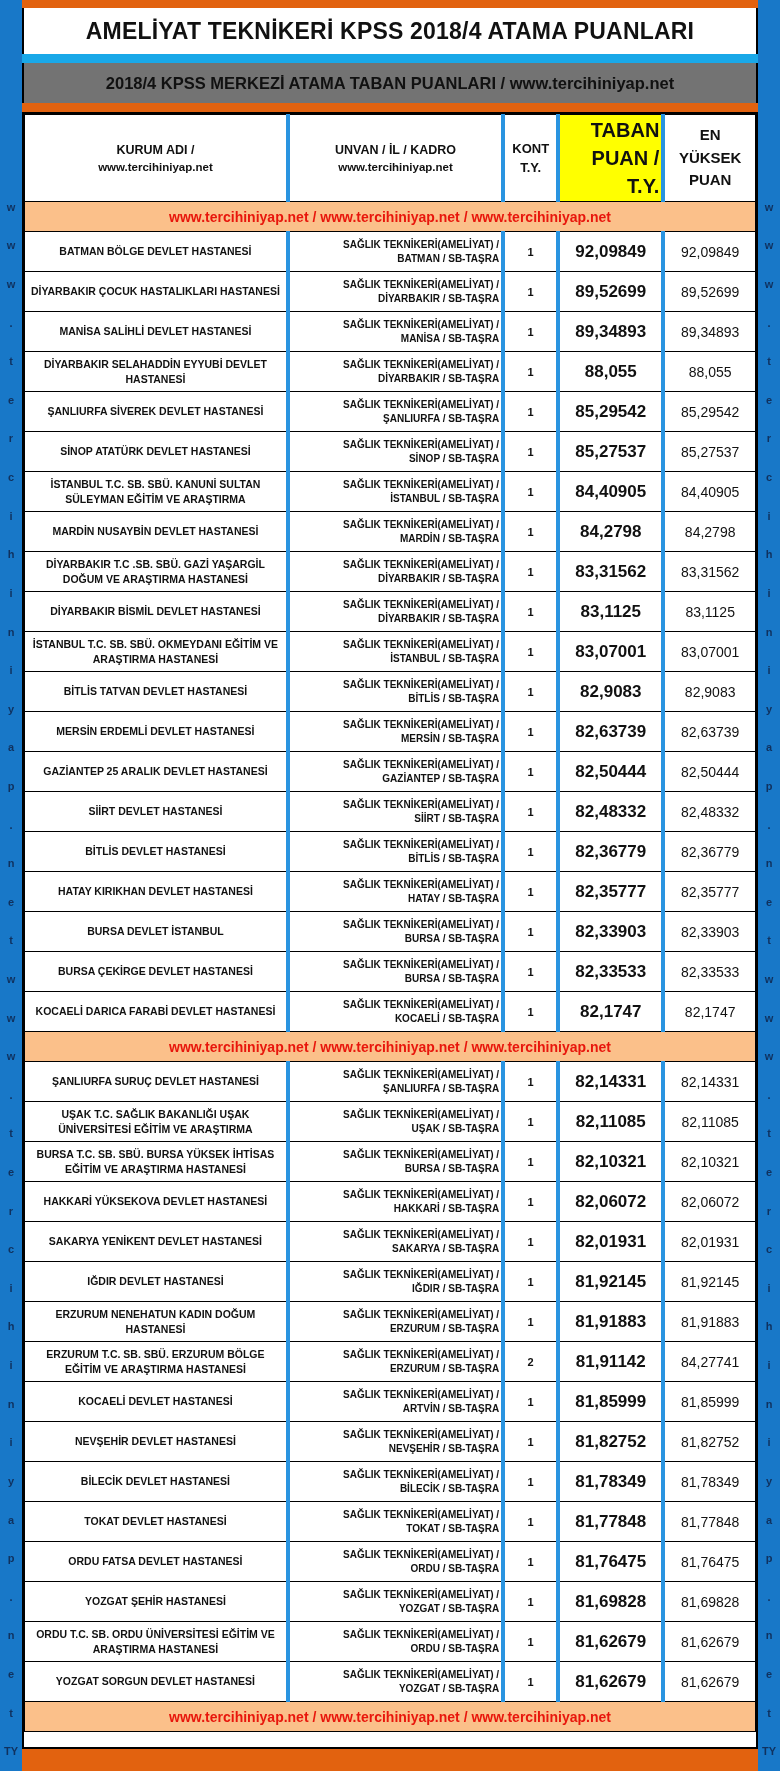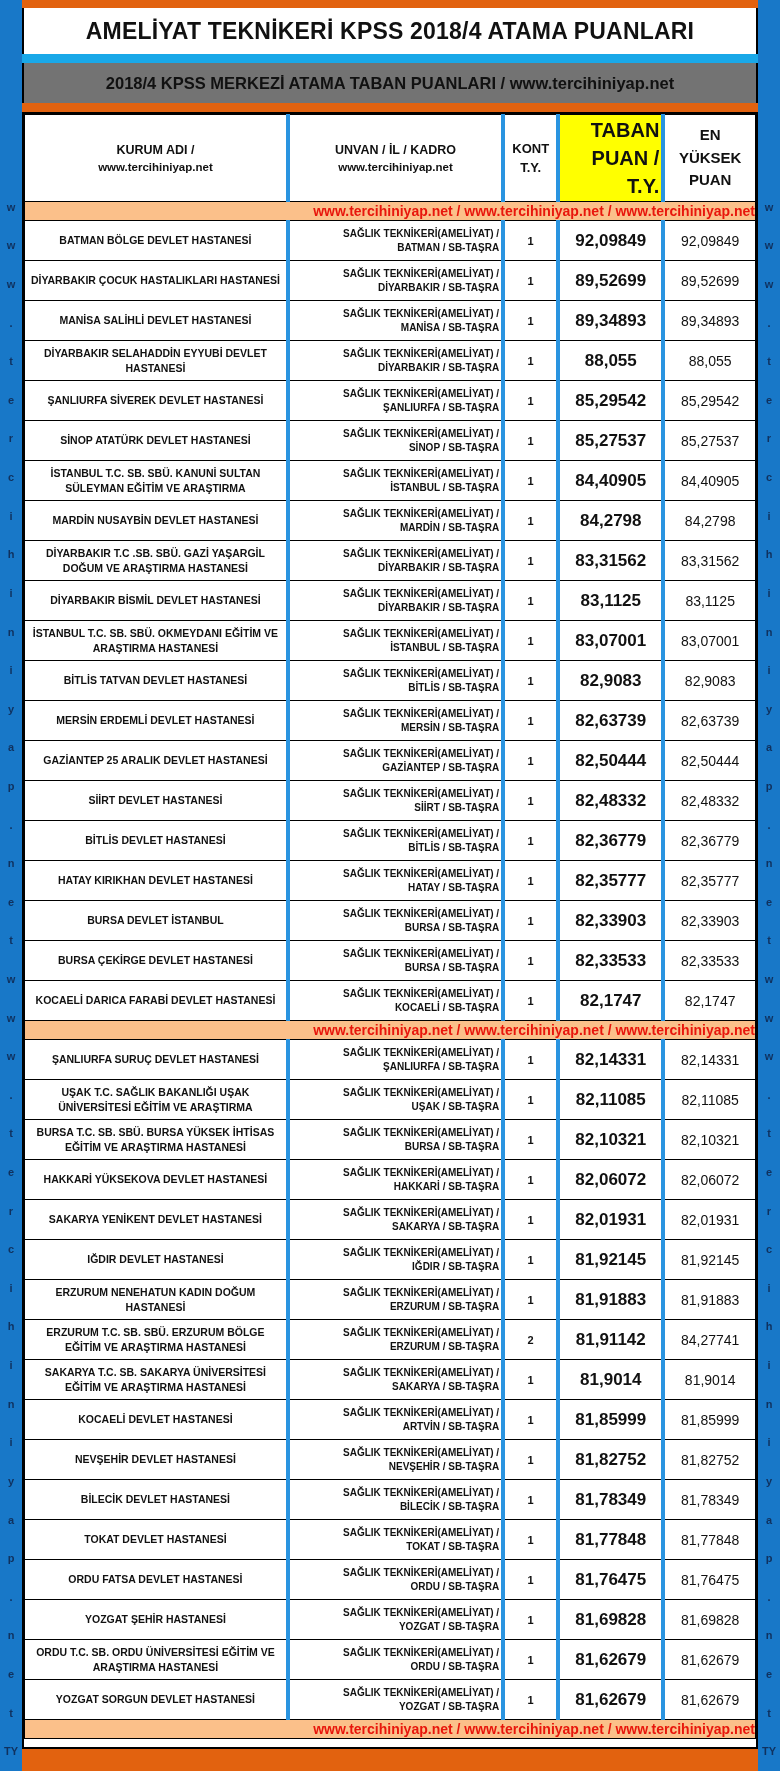--- a/index.html
+++ b/index.html
@@ -104,25 +104,25 @@
   .h-kurum{font-size:12.5px;line-height:1.45;}
   .h-kurum .sub{font-weight:bold;font-size:11.5px;}
   .h-unvan{font-size:12.5px;line-height:1.45;}
   .h-unvan .sub{font-weight:bold;font-size:11.5px;}
   .h-kont{font-size:13px;line-height:1.5;}
   .h-taban{background:#ffff00 !important;font-size:20px;line-height:1.4;text-align:right;}
   .h-enyuksek{font-size:15px;line-height:1.5;}
 
   .promo td{
     background:#fbc08a;
-    text-align:right;
+    text-align:center;
     color:#e8160c;
     font-weight:bold;
     font-size:14px;
-    height:19px;
+    height:30px;
     padding:0;
     border-left:1px solid #000;border-right:1px solid #000;
   }
 
   tbody tr.data{height:40px;}
   td.kurum{font-size:10.5px;font-weight:bold;text-align:center;line-height:1.35;color:#111;}
   td.unvan{font-size:10px;font-weight:bold;text-align:right;line-height:1.4;color:#111;}
   td.kont{font-size:11px;font-weight:bold;text-align:center;color:#111;}
   td.taban{font-size:17px;font-weight:bold;text-align:center;color:#111;}
   td.enyuksek{font-size:14px;font-weight:normal;text-align:center;color:#111;}
@@ -502,30 +502,20 @@
               <td class="kurum">ERZURUM T.C. SB. SBÜ. ERZURUM BÖLGE EĞİTİM VE ARAŞTIRMA HASTANESİ</td>
               <td class="unvan sep">
                 <div>SAĞLIK TEKNİKERİ(AMELİYAT) /</div>
                 <div>ERZURUM / SB-TAŞRA</div>
               </td>
               <td class="kont sep">2</td>
               <td class="taban sep sep-r">81,91142</td>
               <td class="enyuksek">84,27741</td>
             </tr>
             <tr class="data">
-              <td class="kurum">SAKARYA T.C. SB. SAKARYA ÜNİVERSİTESİ EĞİTİM VE ARAŞTIRMA HASTANESİ</td>
-              <td class="unvan sep">
-                <div>SAĞLIK TEKNİKERİ(AMELİYAT) /</div>
-                <div>SAKARYA / SB-TAŞRA</div>
-              </td>
-              <td class="kont sep">1</td>
-              <td class="taban sep sep-r">81,9014</td>
-              <td class="enyuksek">81,9014</td>
-            </tr>
-            <tr class="data">
               <td class="kurum">KOCAELİ DEVLET HASTANESİ</td>
               <td class="unvan sep">
                 <div>SAĞLIK TEKNİKERİ(AMELİYAT) /</div>
                 <div>ARTVİN / SB-TAŞRA</div>
               </td>
               <td class="kont sep">1</td>
               <td class="taban sep sep-r">81,85999</td>
               <td class="enyuksek">81,85999</td>
             </tr>
             <tr class="data">

